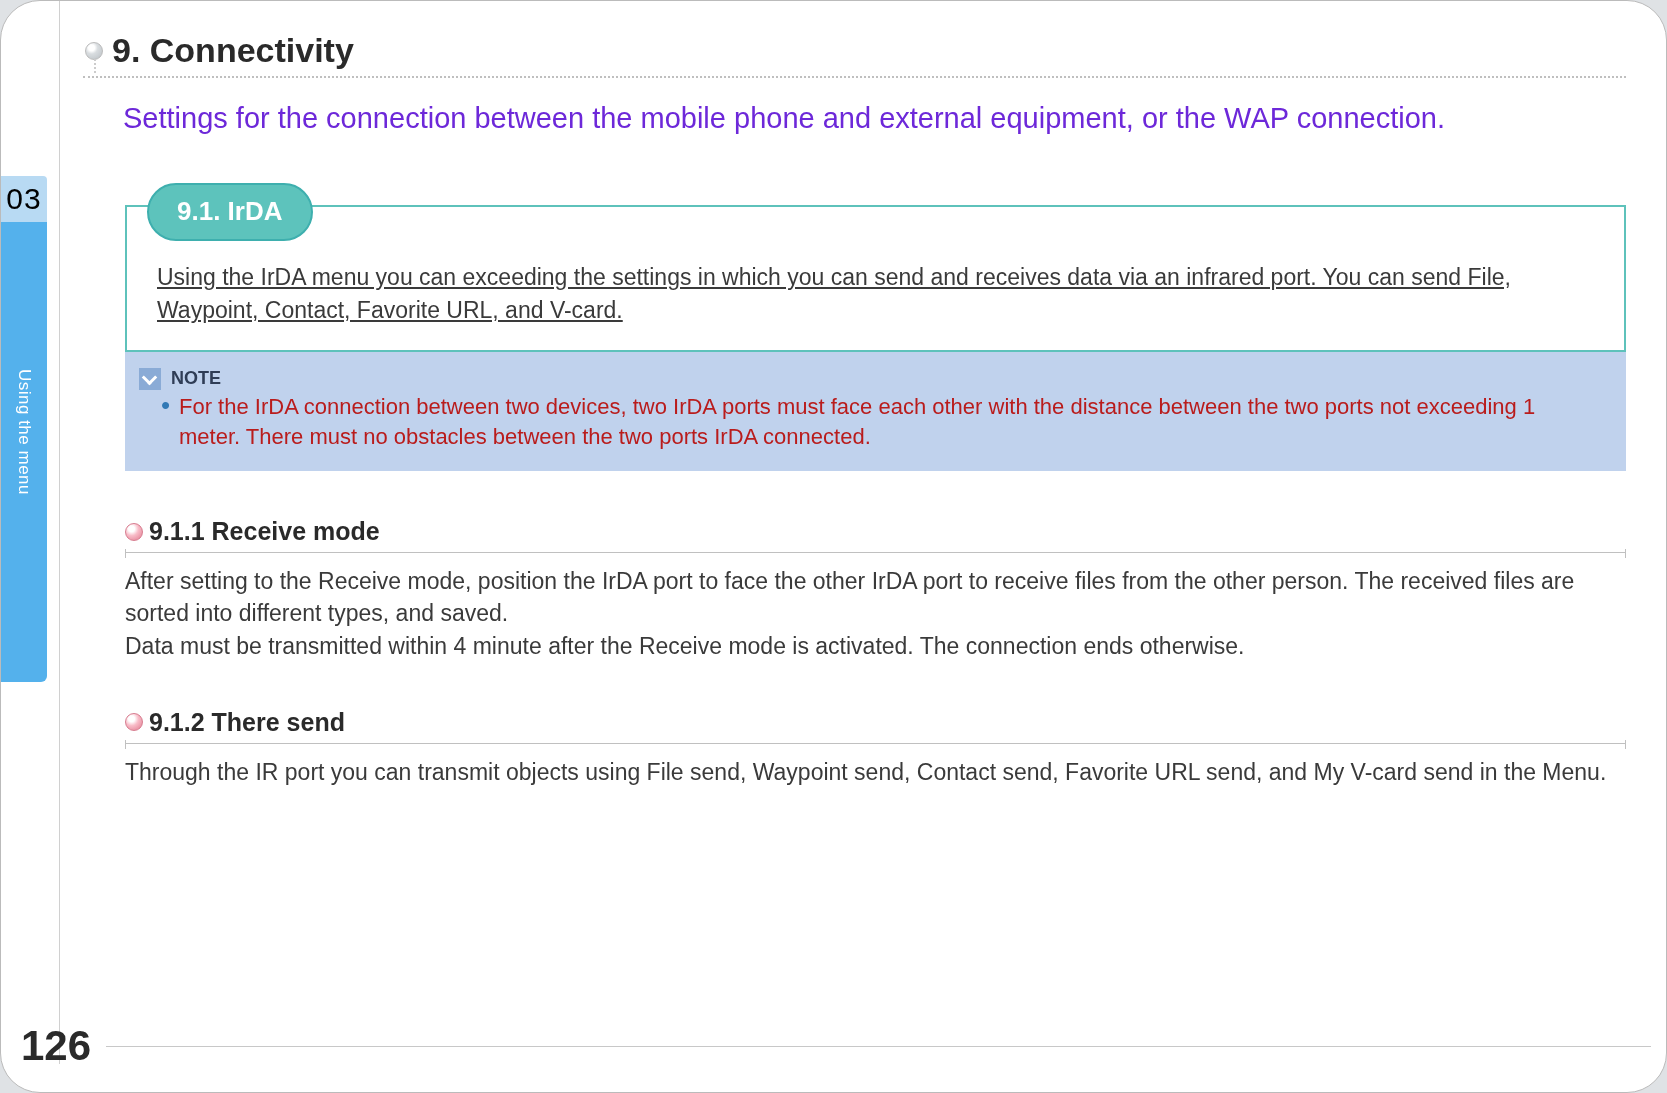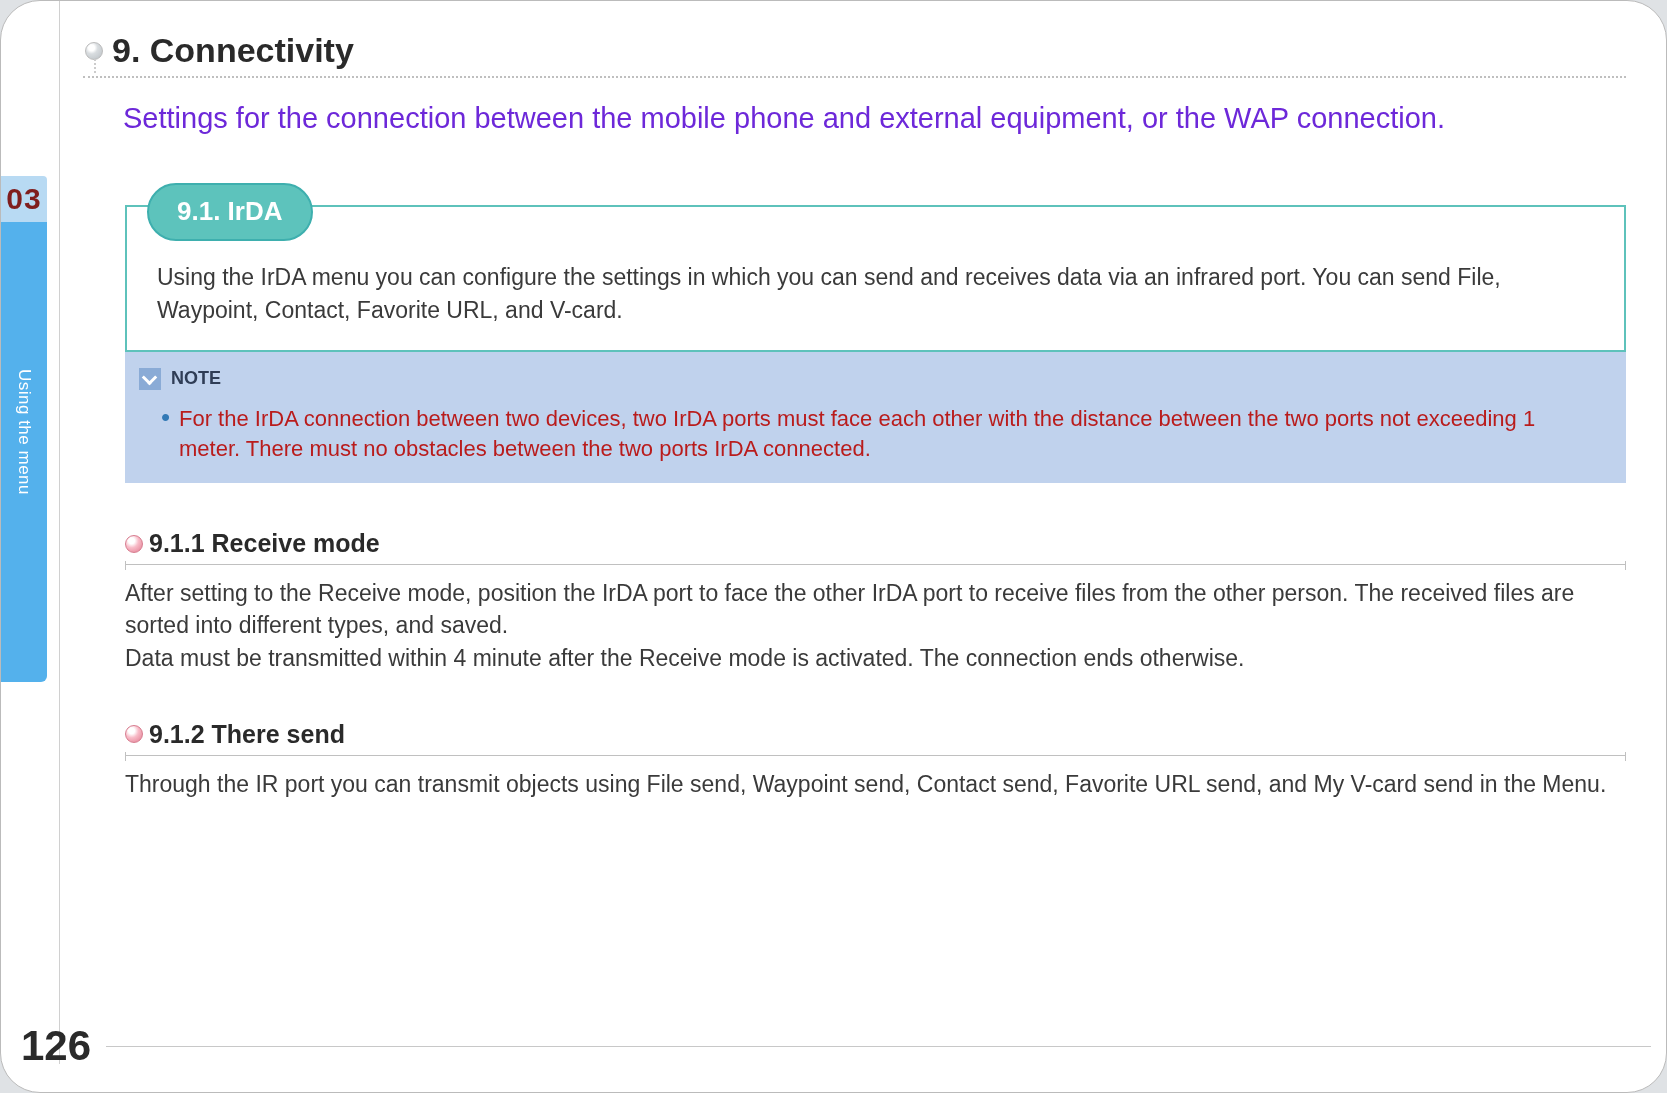--- a/index.html
+++ b/index.html
@@ -21,23 +21,23 @@
   .side-tab{
     position:absolute;
     left:0;top:178px;
     width:46px;
     height:510px;
   }
   .side-tab .num{
     position:absolute;top:-3px;left:0;
     width:46px;height:46px;
     background:#b8daf3;
-    color:#7f1d1d;
+    color:#000000;
     font-size:30px;
-    font-weight:bold;
+    font-weight:normal;
     text-align:center;
     line-height:46px;
     border-top-right-radius:4px;
     letter-spacing:1px;
   }
   .side-tab .strip{
     position:absolute;top:43px;left:0;
     width:46px;height:460px;
     background:#54b1ec;
     border-bottom-right-radius:6px;
@@ -95,40 +95,41 @@
     color:#6d28d9;
   }
   .box{
     margin:70px 0 0 42px;
     border:2px solid #5ec2bb;
     padding:54px 30px 22px 30px;
     position:relative;
     font-size:23px;
     line-height:1.45;
     color:#3a3a3a;
+    text-decoration:underline;
   }
   .box .pill{
     position:absolute;
     top:-24px;left:20px;
     background:#5dc3bc;
     color:#fff;
     font-size:26px;
     font-weight:bold;
     padding:8px 28px;
     border-radius:999px;
     border:2px solid #3eafae;
   }
   .note-box{
     margin:0 0 0 42px;
     background:#c0d2ed;
     padding:16px 26px 18px 14px;
     color:#2f3d56;
   }
   .note-head{
-    display:flex;align-items:center;gap:10px;margin-bottom:14px;
+    display:flex;align-items:center;gap:10px;margin-bottom:2px;
   }
   .note-head .icon{
     width:22px;height:22px;background:#8aabd6;position:relative;flex-shrink:0;
   }
   .note-head .icon::after{
     content:"";
     position:absolute;left:5px;top:4px;
     width:8px;height:8px;
     border-right:3px solid #fff;border-bottom:3px solid #fff;
     transform:rotate(45deg);
@@ -195,21 +196,21 @@
     <div class="chapter-head">
       <span class="bullet"></span>
       <h1>9. Connectivity</h1>
     </div>
     <hr class="dotted-rule">
 
     <p class="intro">Settings for the connection between the mobile phone and external equipment, or the WAP connection.</p>
 
     <div class="box">
       <div class="pill">9.1. IrDA</div>
-      <div>Using the IrDA menu you can configure the settings in which you can send and receives data via an infrared port. You can send File, Waypoint, Contact, Favorite URL, and V-card.</div>
+      <div>Using the IrDA menu you can exceeding the settings in which you can send and receives data via an infrared port. You can send File, Waypoint, Contact, Favorite URL, and V-card.</div>
     </div>
 
     <div class="note-box">
       <div class="note-head">
         <span class="icon"></span>
         <span class="label">NOTE</span>
       </div>
       <div class="note-body">For the IrDA connection between two devices, two IrDA ports must face each other with the distance between the two ports not exceeding 1 meter. There must no obstacles between the two ports IrDA connected.</div>
     </div>
 

